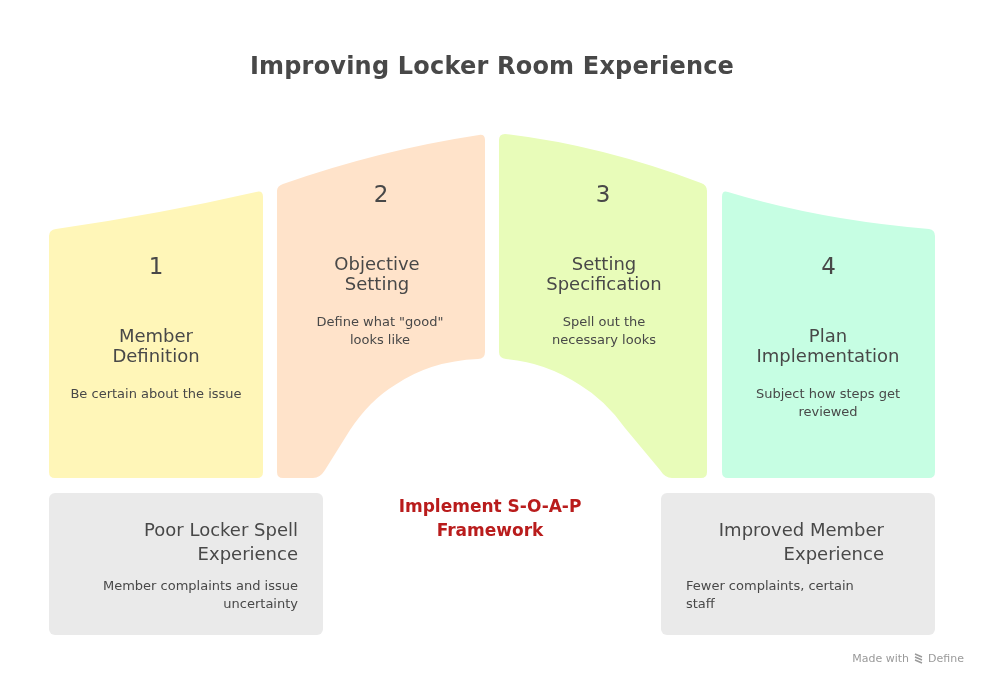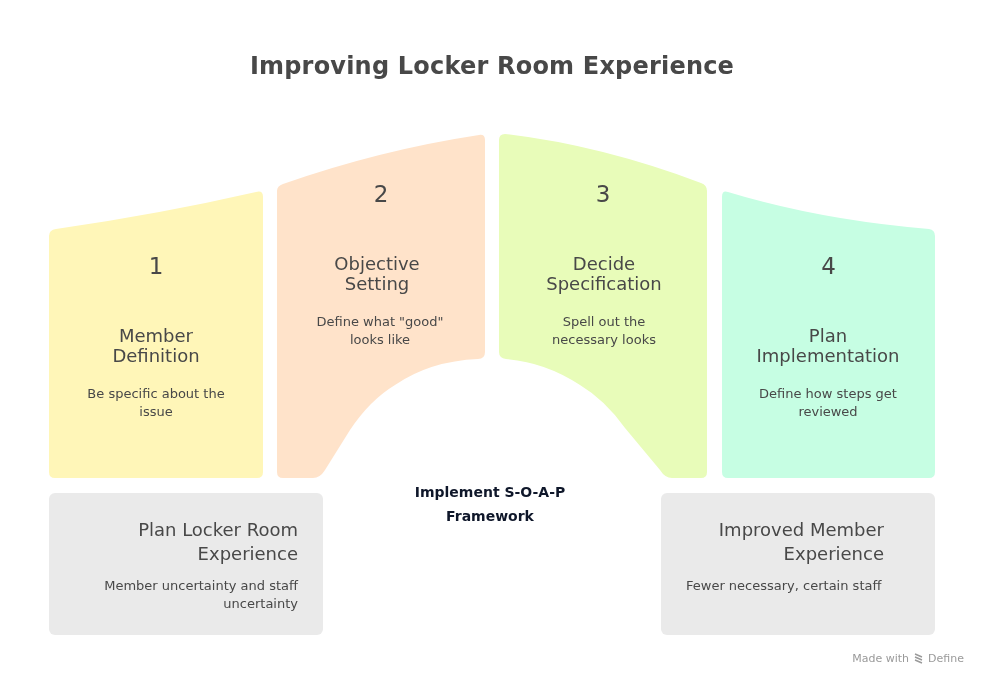--- a/index.html
+++ b/index.html
@@ -5,22 +5,22 @@
     html, body { margin: 0; padding: 0; background: #ffffff; }
     body { width: 984px; height: 684px; position: relative; overflow: hidden;
            font-family: "DejaVu Sans", sans-serif; color: #484848; }
     .title { position: absolute; left: 0; width: 984px; top: 52px; text-align: center;
              font-size: 24px; font-weight: bold; color: #484848; letter-spacing: 0.2px; }
     svg.shapes { position: absolute; left: 0; top: 0; }
     .txt { position: absolute; text-align: center; color: #484848; }
     .num { font-size: 23px; }
     .head { font-size: 18px; line-height: 20px; }
     .desc { font-size: 13px; line-height: 18px; }
-    .center-label { position: absolute; left: 370px; width: 240px; top: 480px; text-align: center;
-                    font-size: 14px; font-weight: bold; line-height: 24px; color: #0f172a; }
+    .center-label { position: absolute; left: 370px; width: 240px; top: 494px; text-align: center;
+                    font-size: 17px; font-weight: bold; line-height: 24px; color: #b91c1c; }
     .box-head { position: absolute; font-size: 18px; line-height: 24px; }
     .box-desc { position: absolute; font-size: 13px; line-height: 18px; }
     .footer { position: absolute; right: 20px; top: 652px; font-size: 11px; color: #9a9a9a;
               display: flex; align-items: center; gap: 4px; padding-left: 48px; }
   </style>
 </head>
 <body>
 
 <div class="title">Improving Locker Room Experience</div>
 
@@ -35,51 +35,51 @@
   <path fill="#C6FEE3" d="M728,192 Q820,220 929,229 Q935,230 935,236 L935,472 Q935,478 929,478 L728,478 Q722,478 722,472 L722,197 Q722,190 728,192 Z"></path>
 
   <rect x="49" y="493" width="274" height="142" rx="6" fill="#EAEAEA"></rect>
 
   <rect x="661" y="493" width="274" height="142" rx="6" fill="#EAEAEA"></rect>
 </svg>
 
 <div>
   <div class="txt num" style="left:49px;width:214px;top:253px;">1</div>
   <div class="txt head" style="left:95px;width:122px;top:326px;">Member Definition</div>
-  <div class="txt desc" style="left:70px;width:172px;top:385px;">Be specific about the issue</div>
+  <div class="txt desc" style="left:70px;width:172px;top:385px;">Be certain about the issue</div>
 </div>
 
 <div>
   <div class="txt num" style="left:277px;width:208px;top:181px;">2</div>
   <div class="txt head" style="left:316px;width:122px;top:254px;">Objective Setting</div>
   <div class="txt desc" style="left:310px;width:140px;top:313px;">Define what "good" looks like</div>
 </div>
 
 <div>
   <div class="txt num" style="left:499px;width:208px;top:181px;">3</div>
-  <div class="txt head" style="left:534px;width:140px;top:254px;">Decide Specification</div>
+  <div class="txt head" style="left:534px;width:140px;top:254px;">Setting Specification</div>
   <div class="txt desc" style="left:534px;width:140px;top:313px;">Spell out the necessary looks</div>
 </div>
 
 <div>
   <div class="txt num" style="left:722px;width:213px;top:253px;">4</div>
   <div class="txt head" style="left:742px;width:172px;top:326px;">Plan Implementation</div>
-  <div class="txt desc" style="left:752px;width:152px;top:385px;">Define how steps get reviewed</div>
+  <div class="txt desc" style="left:752px;width:152px;top:385px;">Subject how steps get reviewed</div>
 </div>
 
 <div class="center-label">Implement S-O-A-P Framework</div>
 
 <div>
-  <div class="box-head" style="left:100px;width:198px;top:518px;text-align:right;">Plan Locker Room Experience</div>
-  <div class="box-desc" style="left:70px;width:228px;top:577px;text-align:right;">Member uncertainty and staff uncertainty</div>
+  <div class="box-head" style="left:100px;width:198px;top:518px;text-align:right;">Poor Locker Spell Experience</div>
+  <div class="box-desc" style="left:70px;width:228px;top:577px;text-align:right;">Member complaints and issue uncertainty</div>
 </div>
 
 <div>
   <div class="box-head" style="left:686px;width:198px;top:518px;text-align:right;">Improved Member Experience</div>
-  <div class="box-desc" style="left:686px;width:200px;top:577px;text-align:left;">Fewer necessary, certain staff</div>
+  <div class="box-desc" style="left:686px;width:200px;top:577px;text-align:left;">Fewer complaints, certain staff</div>
 </div>
 
 <div class="footer">
   <span>Made with</span>
   <svg width="11" height="11" viewBox="0 0 11 11">
     <path d="M2,1 L9,4 M2,4 L9,7 M2,7 L9,10" stroke="#9a9a9a" stroke-width="1.4" fill="none"></path>
   </svg>
   <span>Define</span>
 </div>
 

